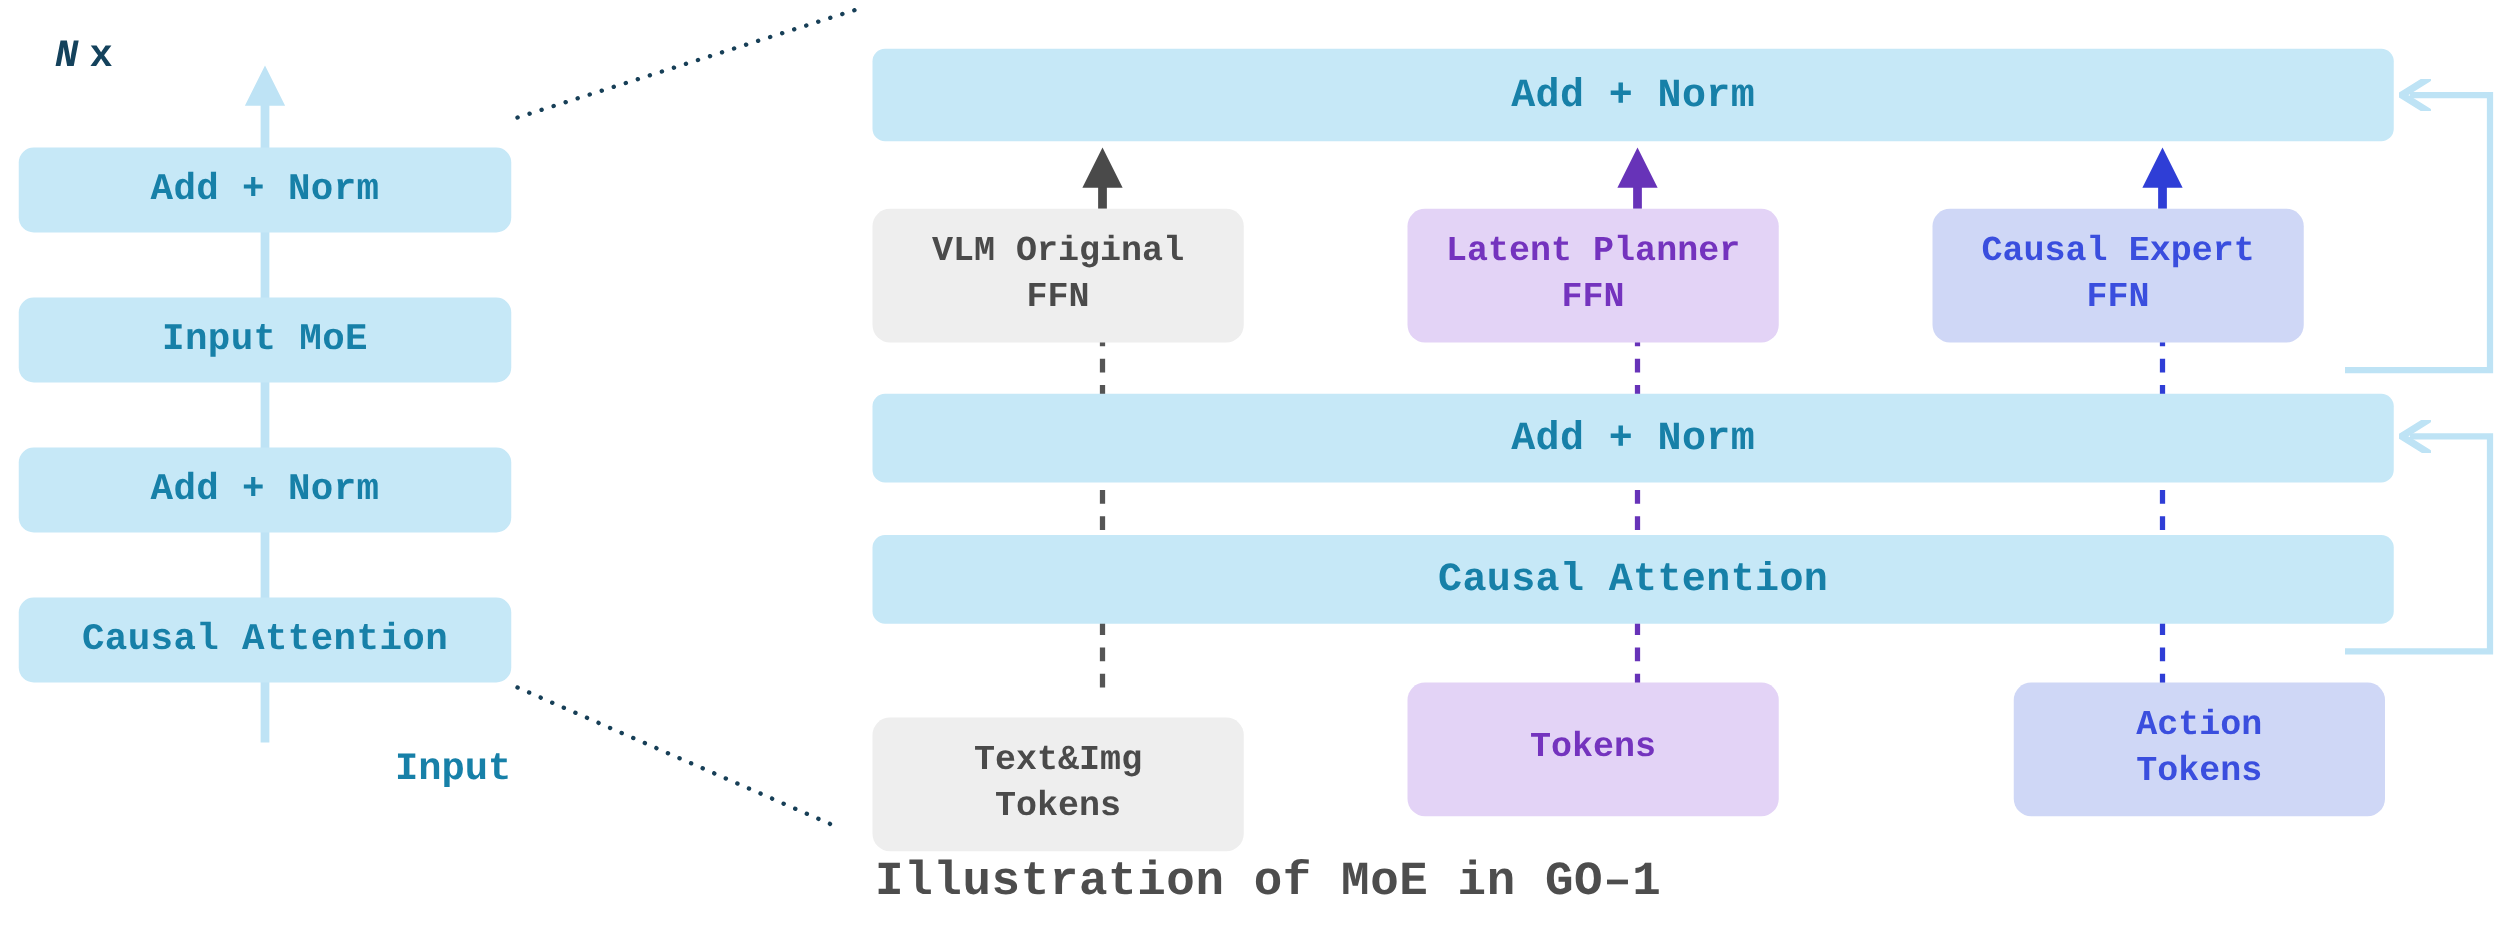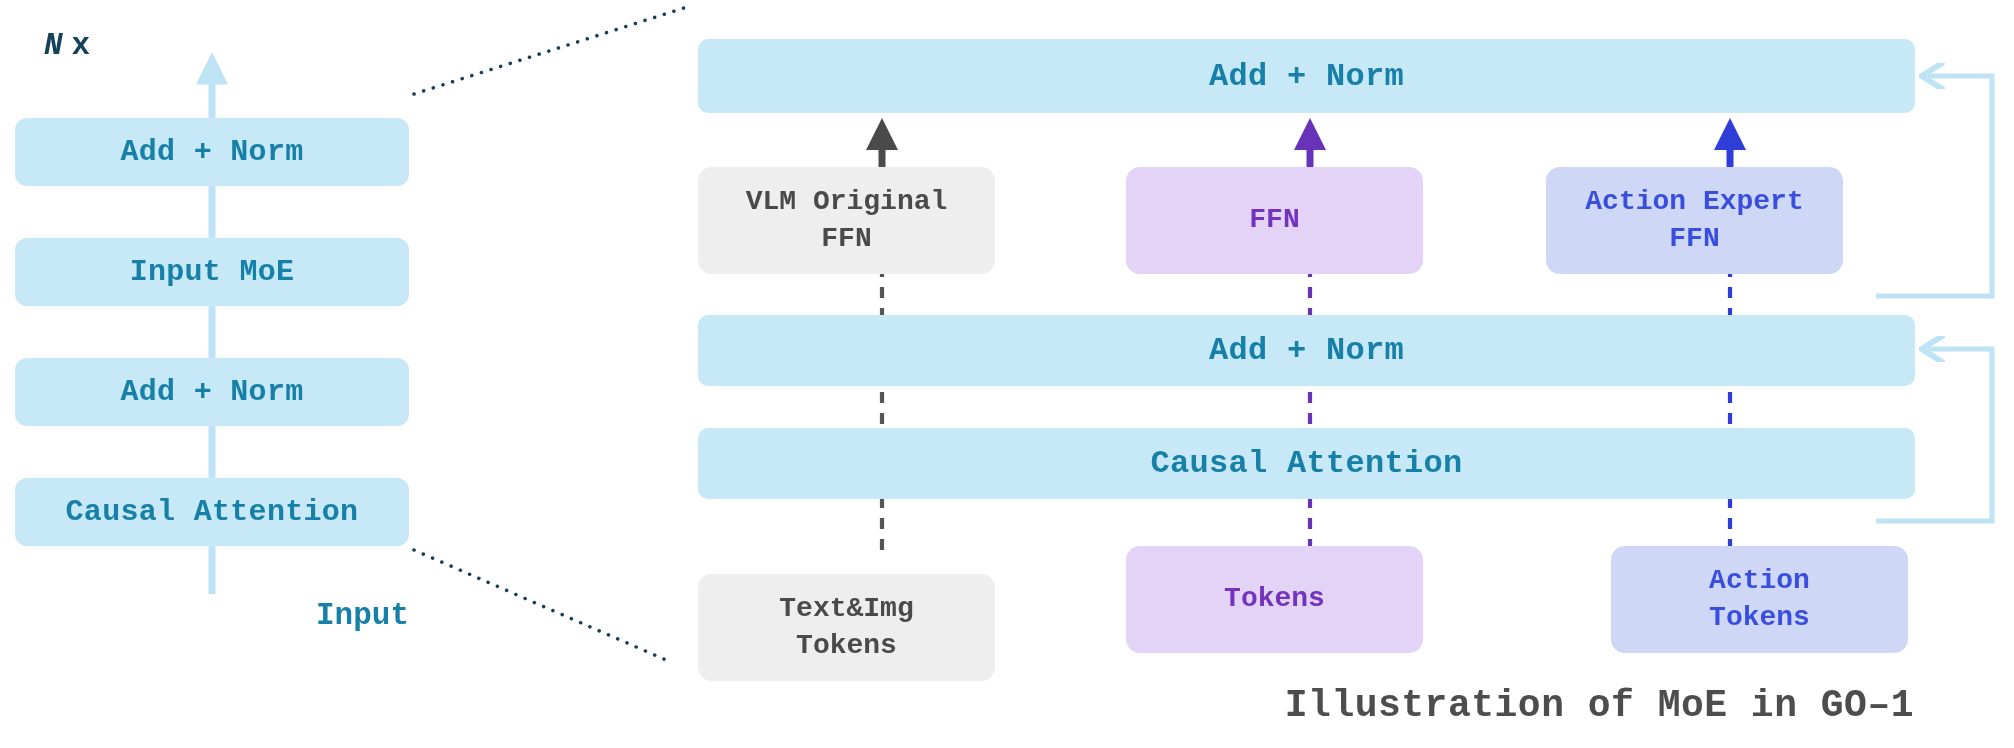--- a/index.html
+++ b/index.html
@@ -37,21 +37,21 @@
   .cell{
     position:absolute;width:297px;height:107px;border-radius:14px;
     display:flex;flex-direction:column;align-items:center;justify-content:center;
     font-weight:bold;font-size:28px;line-height:1.32;text-align:center;
   }
   .theme-gray{background:#eeeeee;color:#4a4a4a;}
   .theme-purple{background:#e3d3f6;color:#7433be;}
   .theme-blue{background:#cfd7f6;color:#3a4ede;}
 
   .caption{
-    position:absolute;left:700px;top:684px;width:1214px;text-align:right;
+    position:absolute;left:700px;top:684px;width:1214px;text-align:left;
     color:#4d4d4d;font-weight:bold;font-size:38px;letter-spacing:.5px;
   }
 </style>
 </head>
 <body>
 
 <div class="canvas">
 
   <svg class="layer" width="2014" height="748" viewBox="0 0 2014 748" aria-hidden="true">
     <defs>
@@ -104,24 +104,25 @@
 
   <div>
 
     <div class="bar" style="top:39px;height:74px">Add + Norm</div>
 
     <div class="cell theme-gray" style="left:698px;top:167px">
       <div>VLM Original</div>
       <div>FFN</div>
     </div>
     <div class="cell theme-purple" style="left:1126px;top:167px">
+      <div>Latent Planner</div>
       <div>FFN</div>
     </div>
     <div class="cell theme-blue" style="left:1546px;top:167px">
-      <div>Action Expert</div>
+      <div>Causal Expert</div>
       <div>FFN</div>
     </div>
 
     <div class="bar" style="top:315px;height:71px">Add + Norm</div>
 
     <div class="bar" style="top:428px;height:71px">Causal Attention</div>
 
     <div class="cell theme-gray" style="left:698px;top:574px">
       <div>Text&amp;Img</div>
       <div>Tokens</div>

